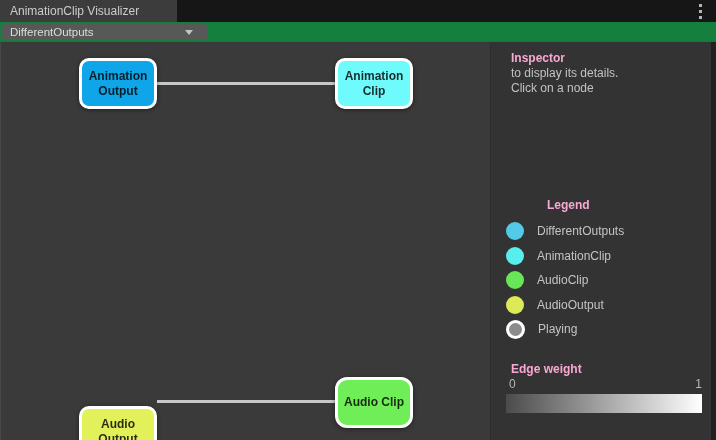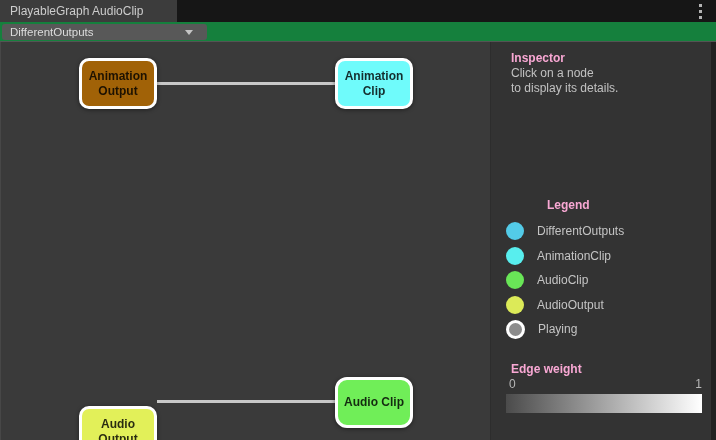--- a/index.html
+++ b/index.html
@@ -93,61 +93,61 @@
     position: absolute; top: 352px; left: 15px; width: 196px; height: 19px;
   }
 </style>
 </head>
 <body>
 
 <div class="window">
 
   <div class="tabbar">
     <div class="tab">
-      <span>PlayableGraph AudioClip</span>
+      <span>AnimationClip Visualizer</span>
     </div>
     <div class="kebab">
       <i></i>
         <i></i>
         <i></i>
     </div>
   </div>
 
   <div class="toolbar">
     <div class="dropdown">
       <span class="dd-label">DifferentOutputs</span>
       <span class="dd-arrow"></span>
     </div>
   </div>
 
   <div class="graph-area">
     <div class="edge anim" style="background: rgb(200, 200, 200);"></div>
     <div class="edge audio" style="background: rgb(200, 200, 200);"></div>
 
-    <div class="node n-anim-out" style="background: #a16207;">
+    <div class="node n-anim-out" style="background: #0ea5e9;">
       <span>Animation Output</span>
     </div>
     <div class="node n-anim-clip" style="background: rgb(111, 251, 251);">
       <span>Animation Clip</span>
     </div>
     <div class="node n-audio-out" style="background: rgb(226, 240, 89);">
       <span>Audio Output</span>
     </div>
     <div class="node n-audio-clip" style="background: rgb(112, 238, 88);">
       <span>Audio Clip</span>
     </div>
   </div>
 
   <div class="inspector-panel">
     <div class="right-strip"></div>
 
     <div class="panel-heading insp-title">Inspector</div>
     <div class="insp-hint">
+      <div>to display its details.</div>
       <div>Click on a node</div>
-      <div>to display its details.</div>
     </div>
 
     <div class="panel-heading legend-title">Legend</div>
     <div class="legend-list">
       <div class="legend-row">
         <span class="swatch" style="background: rgb(83, 203, 232);"></span>
         <span>DifferentOutputs</span>
       </div>
       <div class="legend-row">
         <span class="swatch" style="background: rgb(88, 238, 238);"></span>

